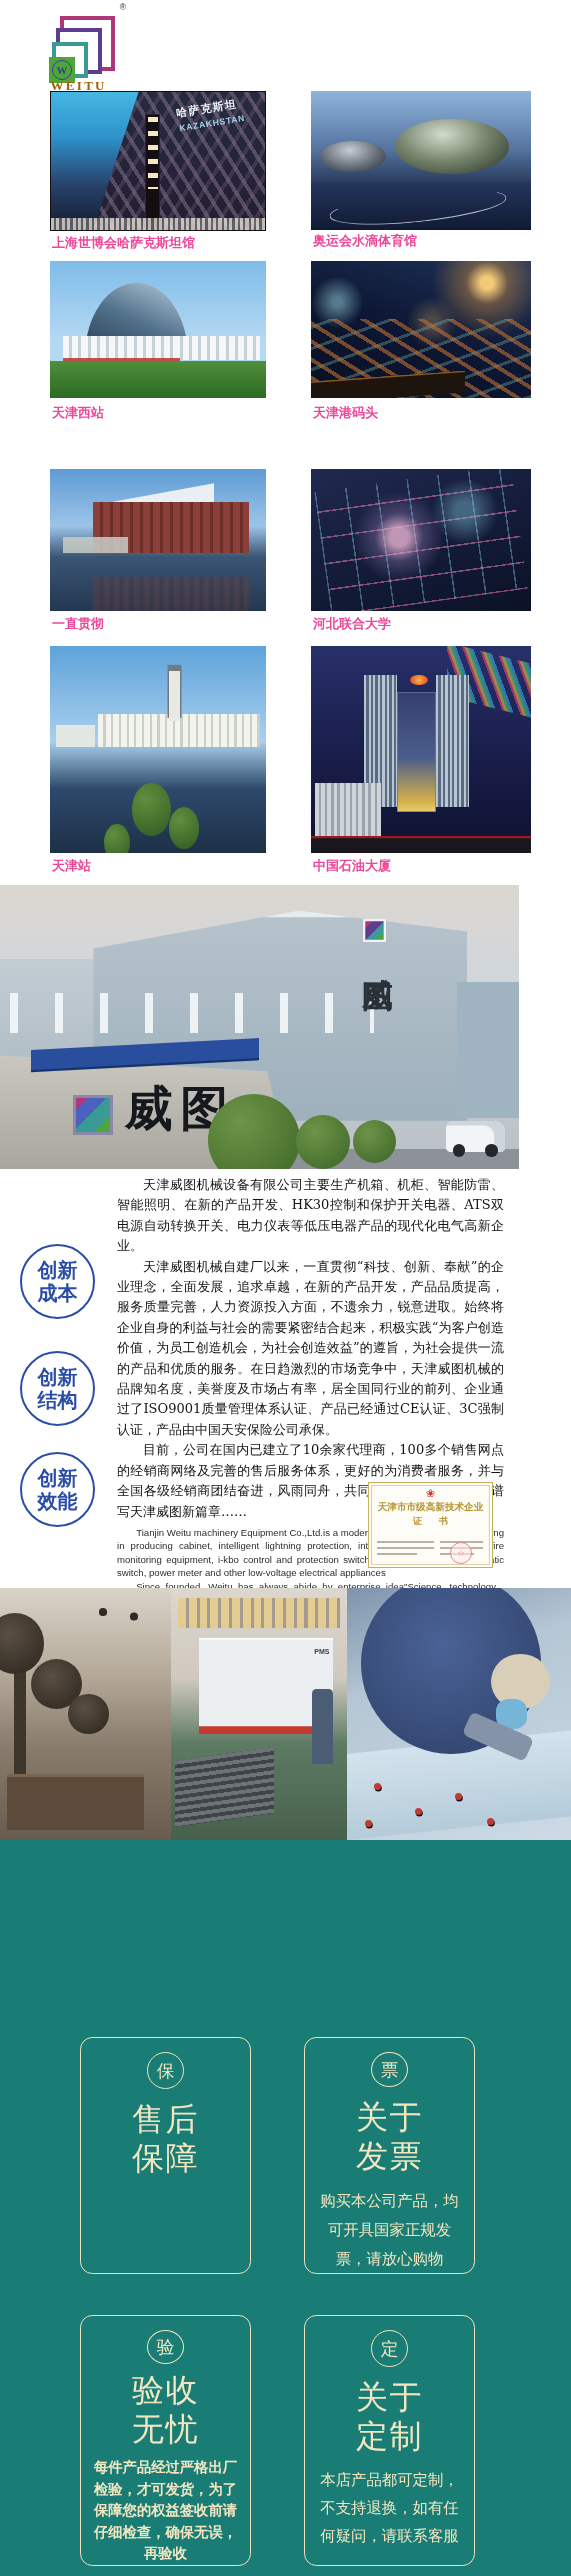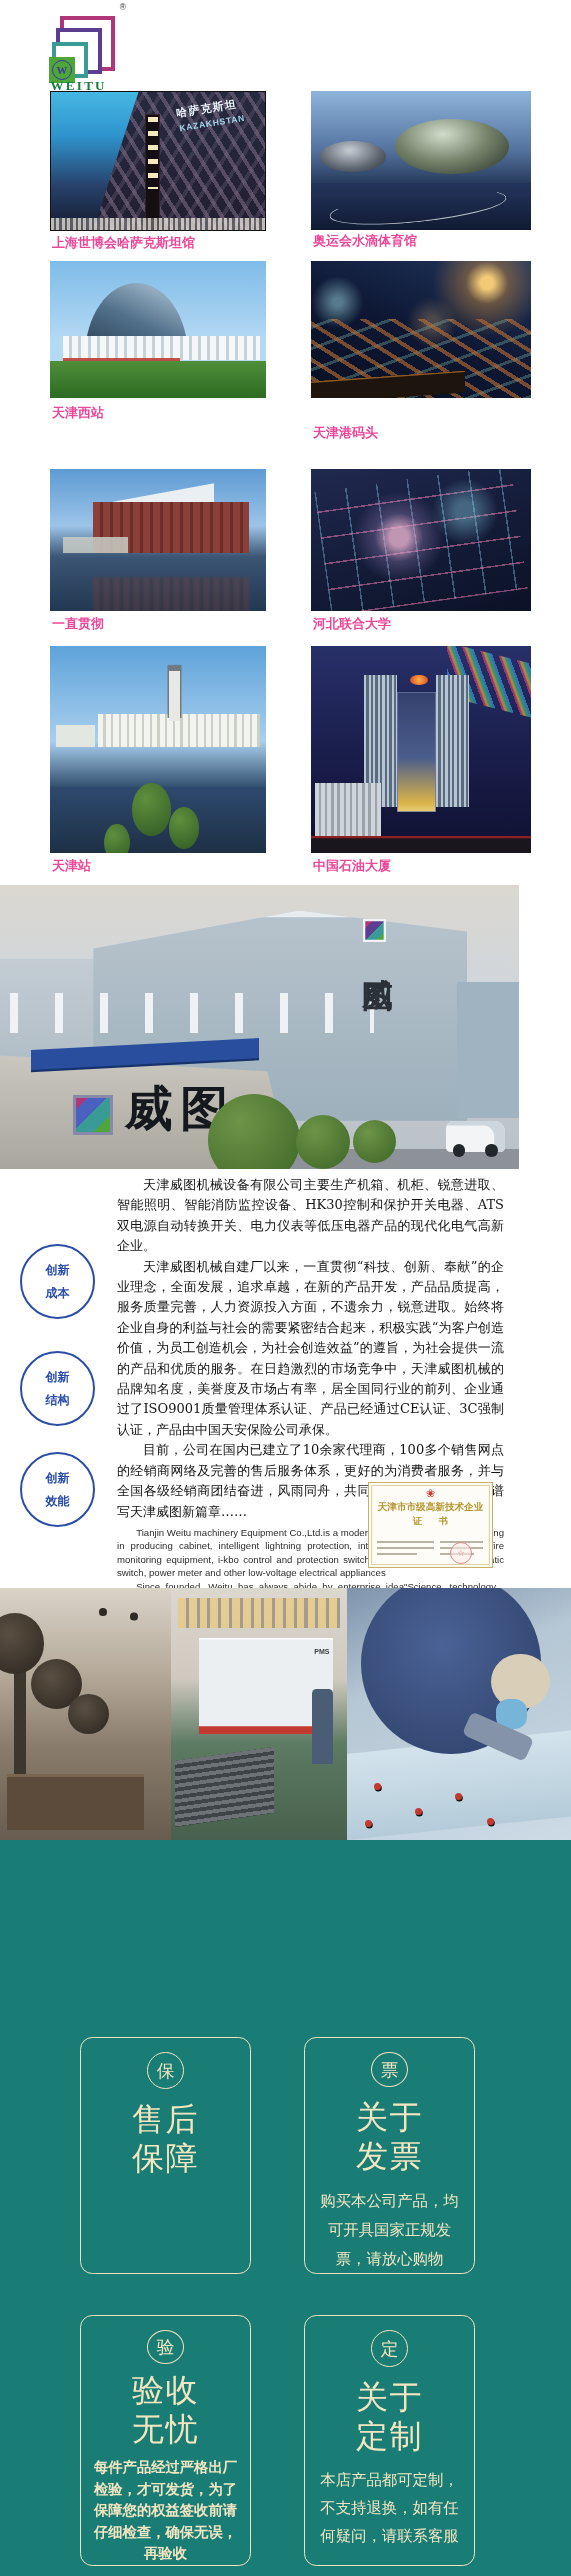--- a/index.html
+++ b/index.html
@@ -10,21 +10,21 @@
   
   .logo{left:49px;top:10.8px;width:74px;height:72px;}
   .lf{position:absolute;box-sizing:border-box;}
   .lf1{left:10.8px;bottom:12.3px;width:55px;height:55px;border:4.6px solid #b03579;}
   .lf2{left:7px;bottom:8.5px;width:46px;height:46px;border:4.6px solid #5c3d8f;background:#fff;}
   .lf3{left:3.1px;bottom:4.6px;width:36px;height:36px;border:4.6px solid #3a9a96;background:#fff;}
   .lf4{left:0;bottom:0;width:26px;height:26px;background:#4ea53a;display:flex;align-items:center;justify-content:center;}
   .wcircle{width:18.5px;height:18.5px;border:1.5px solid #3c3a9c;border-radius:50%;color:#3c3a9c;
            font:700 10.8px "Liberation Serif",serif;display:flex;align-items:center;justify-content:center;}
   .regmark{position:absolute;right:-3.1px;top:-9.2px;font-size:8.5px;color:#333;}
-  .logo-word{position:absolute;left:1.5px;bottom:-10.8px;font:700 13px "Liberation Serif",serif;letter-spacing:2.3px;color:#15803d;}
+  .logo-word{position:absolute;left:1.5px;bottom:-10.8px;font:700 13px "Liberation Serif",serif;letter-spacing:2.3px;color:#a16207;}
   .page-title{left:0;top:34px;width:572px;text-align:center;font-size:31px;font-weight:700;letter-spacing:7.7px;color:#0d0d0d;}
 
   
   .tile{position:absolute;overflow:hidden;}
   .cap{position:absolute;font:700 13px "Liberation Serif",serif;color:#ec4899;}
   .t-border{border:1.5px solid #111;box-sizing:border-box;}
 
   .ph1{background:linear-gradient(180deg,#45b7e3 0%,#2f93cd 32%,#27416a 68%,#141b2e 100%);}
   .ph1-facade{position:absolute;right:-6%;top:-8%;width:88%;height:116%;
     background:#252033;clip-path:polygon(28% 0,100% 0,100% 100%,0 100%);opacity:.94;}
@@ -149,21 +149,21 @@
   .fa-b3{left:68%;bottom:2%;width:43px;height:43px;}
   .fa-car{position:absolute;left:86%;bottom:6%;width:59px;height:31px;background:#f2f4f5;border-radius:7.7px 10.8px 4.6px 4.6px;
     box-shadow:inset -10.8px 4.6px 0 #cdd6dc;}
   .fa-wheel{position:absolute;bottom:-4.6px;width:12.3px;height:12.3px;border-radius:50%;background:#23262a;}
   .fa-road{position:absolute;left:56%;bottom:0;width:44%;height:7%;background:#8d9298;}
 
   
   .intro{left:0;top:1175px;width:572px;height:416px;}
   .badge{position:absolute;left:20px;width:71px;height:71px;border:2.3px solid #2a4da8;border-radius:50%;
     display:flex;flex-direction:column;align-items:center;justify-content:center;
-    color:#2a4da8;font-size:12px;font-weight:700;line-height:22.4px;background:#fff;}
+    color:#2a4da8;font-size:20px;font-weight:700;line-height:22.4px;background:#fff;}
   .intro-text{position:absolute;left:117px;top:0;width:387px;}
   .cnp{margin:0;font:13px/20.4px "DejaVu Serif",serif;color:#141414;text-align:justify;text-indent:2em;}
   .enp{margin:0;font:9.6px/13.5px "Liberation Sans",sans-serif;color:#2d2d2d;text-align:justify;text-indent:2em;}
   .slogan-cn{margin:9.2px 0 1.5px;font-size:21px;font-weight:700;color:#0d0d0d;letter-spacing:1.5px;}
   .slogan-en{margin:0 0 12.3px;font:700 13px "Liberation Serif",serif;color:#111;}
   .val-cn{width:262px;font-size:12.3px;font-weight:700;line-height:19px;color:#1a1a1a;margin:0 0 10.8px;}
   .val-en{width:254px;font-size:9.6px;line-height:12.3px;color:#3a3a3a;margin:0;}
 
   
   .cert{left:368px;top:1482px;width:125px;height:86px;background:#fdfcf6;
@@ -268,21 +268,21 @@
     <span class="ph3-flower"></span>
     <span class="ph3-lawn"></span>
   </div>
   <div class="cap" style="left:52px;top:404px;">天津西站</div>
 
   <div class="tile ph4" style="left:311px;top:261px;width:220px;height:137px;">
     <span class="ph4-glow"></span>
     <span class="ph4-pipes"></span>
     <span class="ph4-deck"></span>
   </div>
-  <div class="cap" style="left:313px;top:424px;">天津港码头</div>
+  <div class="cap" style="left:313px;top:404px;">天津港码头</div>
 
   <div class="tile ph5" style="left:50px;top:469px;width:216px;height:142px;">
     <span class="ph5-cap"></span>
     <span class="ph5-bld"></span>
     <span class="ph5-base"></span>
     <span class="ph5-refl"></span>
   </div>
   <div class="cap" style="left:52px;top:615px;">一直贯彻</div>
 
   <div class="tile ph6" style="left:311px;top:469px;width:220px;height:142px;">
@@ -342,21 +342,21 @@
     <div class="badge" style="top:176px;">
       <span>创新</span>
       <span>结构</span>
     </div>
     <div class="badge" style="top:277px;">
       <span>创新</span>
       <span>效能</span>
     </div>
 
     <div class="intro-text">
-      <p class="cnp">天津威图机械设备有限公司主要生产机箱、机柜、锐意进取、智能照明、智能消防监控设备、HK30控制和保护开关电器、ATS双电源自动转换开关、电力仪表等低压电器产品的现代化电气高新企业。</p>
+      <p class="cnp">天津威图机械设备有限公司主要生产机箱、机柜、智能防雷、智能照明、在新的产品开发、HK30控制和保护开关电器、ATS双电源自动转换开关、电力仪表等低压电器产品的现代化电气高新企业。</p>
       <p class="cnp">天津威图机械自建厂以来，一直贯彻“科技、创新、奉献”的企业理念，全面发展，追求卓越，在新的产品开发，产品品质提高，服务质量完善，人力资源投入方面，不遗余力，锐意进取。始终将企业自身的利益与社会的需要紧密结合起来，积极实践“为客户创造价值，为员工创造机会，为社会创造效益”的遵旨，为社会提供一流的产品和优质的服务。在日趋激烈的市场竞争中，天津威图机械的品牌知名度，美誉度及市场占有率，居全国同行业的前列、企业通过了ISO9001质量管理体系认证、产品已经通过CE认证、3C强制认证，产品由中国天安保险公司承保。</p>
       <p class="cnp">目前，公司在国内已建立了10余家代理商，100多个销售网点的经销商网络及完善的售后服务体系，更好的为消费者服务，并与全国各级经销商团结奋进，风雨同舟，共同发展，开创新天地，谱写天津威图新篇章……</p>
       <p class="enp" style="margin-top:3.9px;">Tianjin Weitu machinery Equipment Co.,Ltd.is a modern electric enterprise specializing in producing cabinet, intelligent lightning protection, intelligent lighting, intelligent fire monitoring equipment, i-kbo control and protection switch, ATS double power automatic switch, power meter and other low-voltage electrical appliances</p>
       <p class="enp">Since founded, Weitu has always abide by enterprise idea"Science, technology , Innovation &amp; Contribution" to pursue overall development and excellence, improve quality; perfect service quality and strengthen human resource. It has combined enterprise self benefits and social needs closely all the time , to supply first rank products and excellent service In the sharp market competition. Weitu brand public recognition , good reputation and market occupancy rank the first place , and has passed ISO9001 certification , CCC safety certification , all products are insured by PICC.</p>
       <p class="enp">At present , the company has established over 10 agents , more than 100 sales networks points as perfect after-sale service system in the china. To supply better service for customers , in addition , the company is progressing with distributors to create more brilliance.</p>
       <h3 class="slogan-cn">放飞梦想，追求卓越</h3>
       <h4 class="slogan-en">Science &amp; technology Innovation Contribution</h4>
       <div class="val-cn">
         <div>以前沿技术制造优质产品；以全球化视野持续创新发展</div>
         <div>以热情洋溢之心奉献于社会，与新时代共铸辉煌</div>

